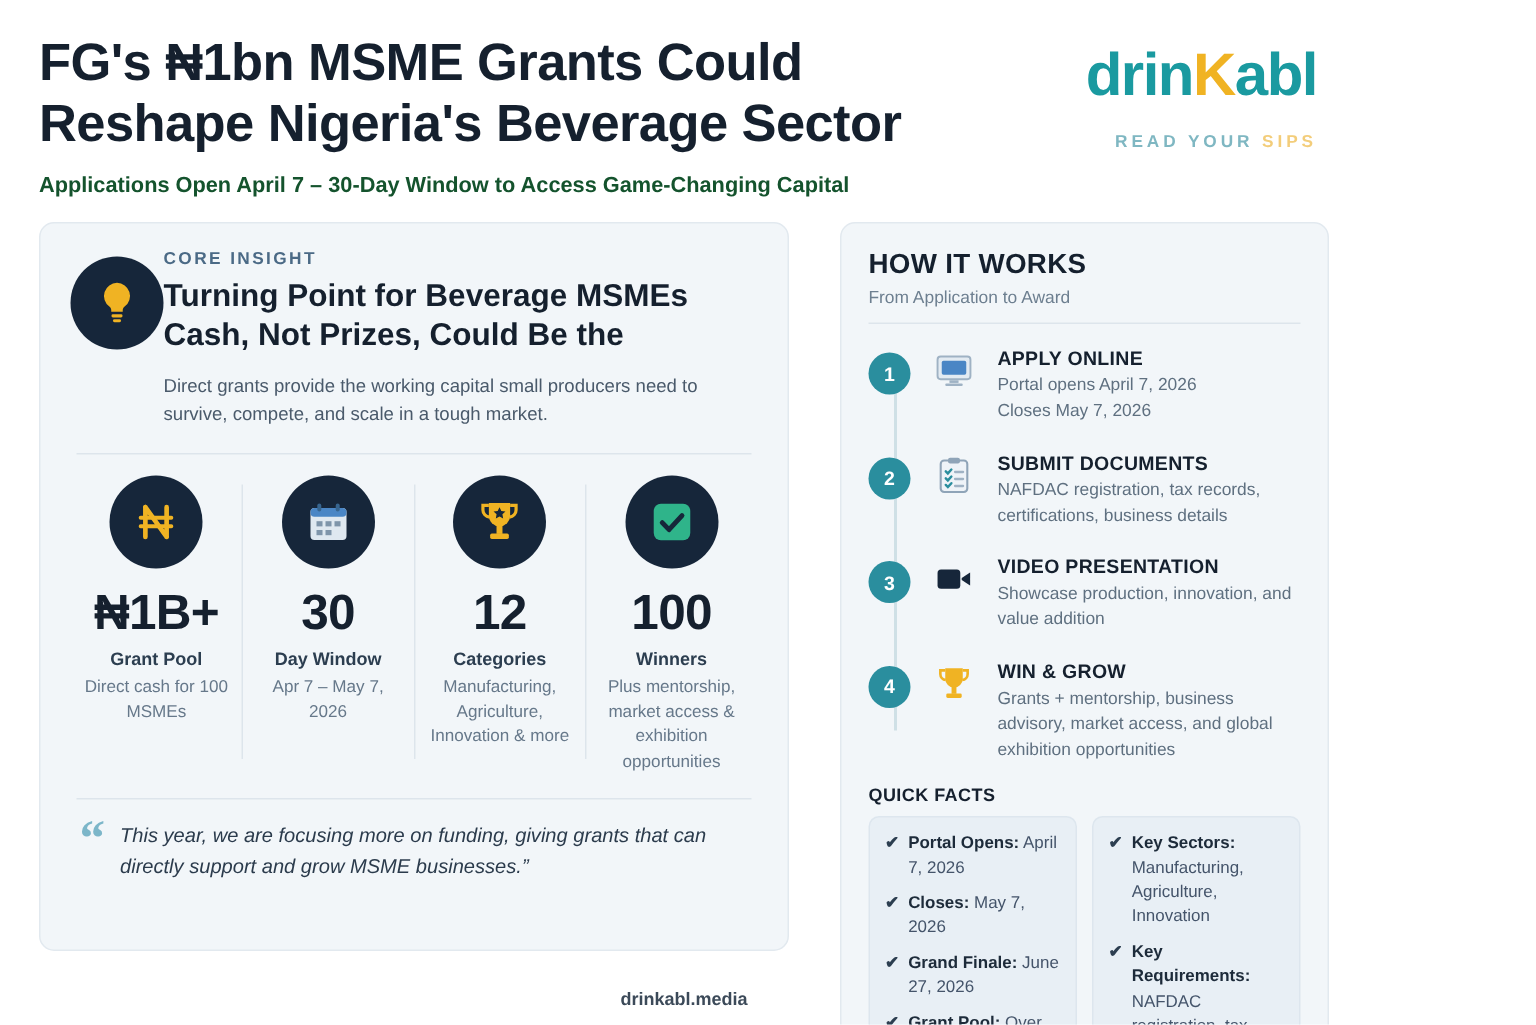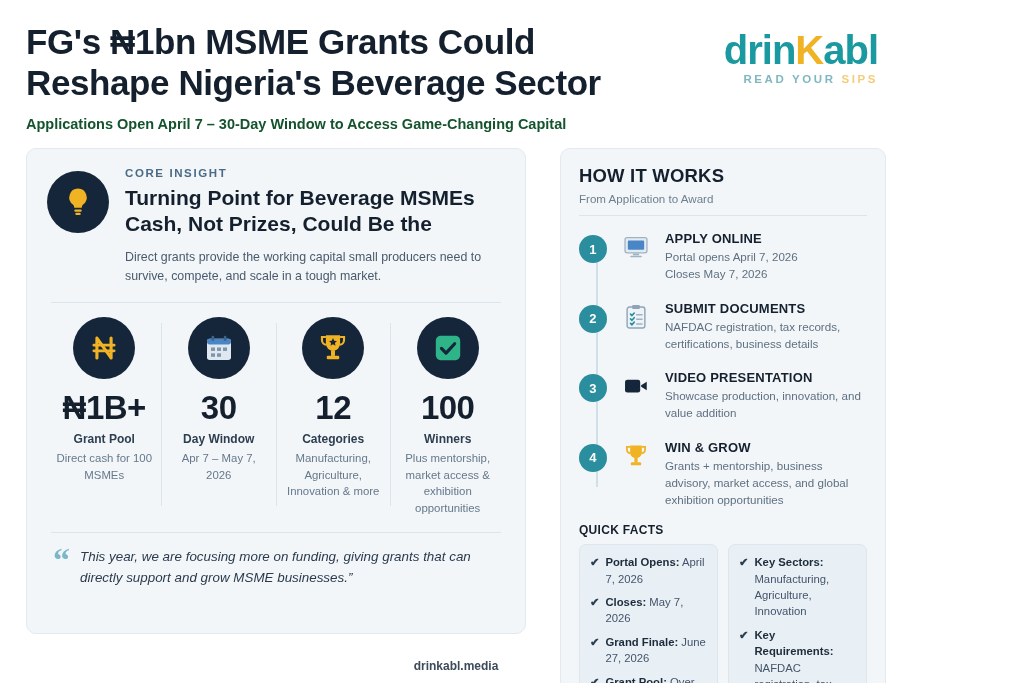--- a/index.html
+++ b/index.html
@@ -34,21 +34,21 @@
   }
   .logo-wrap { text-align: right; padding-top: 6px; padding-right: 8px; }
   .logo {
     font-size: 40px;
     font-weight: bold;
     letter-spacing: -1px;
     color: #1a9aa0;
   }
   .logo .k { color: #f0b323; }
   .logo-tag {
-    margin-top: 0;
+    margin-top: 16px;
     font-size: 11.5px;
     letter-spacing: 2.6px;
     font-weight: bold;
     color: #7fb7c2;
   }
   .logo-tag .sips { color: #f3cd7a; }
 
   
   .body {
     display: flex;
@@ -65,21 +65,21 @@
     border-radius: 10px;
   }
 
   
   .insight {
     padding: 18px 20px 14px 20px;
     height: 100%;
     display: flex;
     flex-direction: column;
   }
-  .insight-top { display: flex; gap: 16px; align-items: flex-start; }
+  .insight-top { display: flex; align-items: flex-start; }
   .bulb-circle {
     width: 62px; height: 62px; border-radius: 50%;
     background: #16263a;
     display: flex; align-items: center; justify-content: center;
     flex: none;
     margin-top: 4px;
   }
   .kicker {
     font-size: 11.5px; letter-spacing: 1.6px; font-weight: bold;
     color: #4b6a86;

